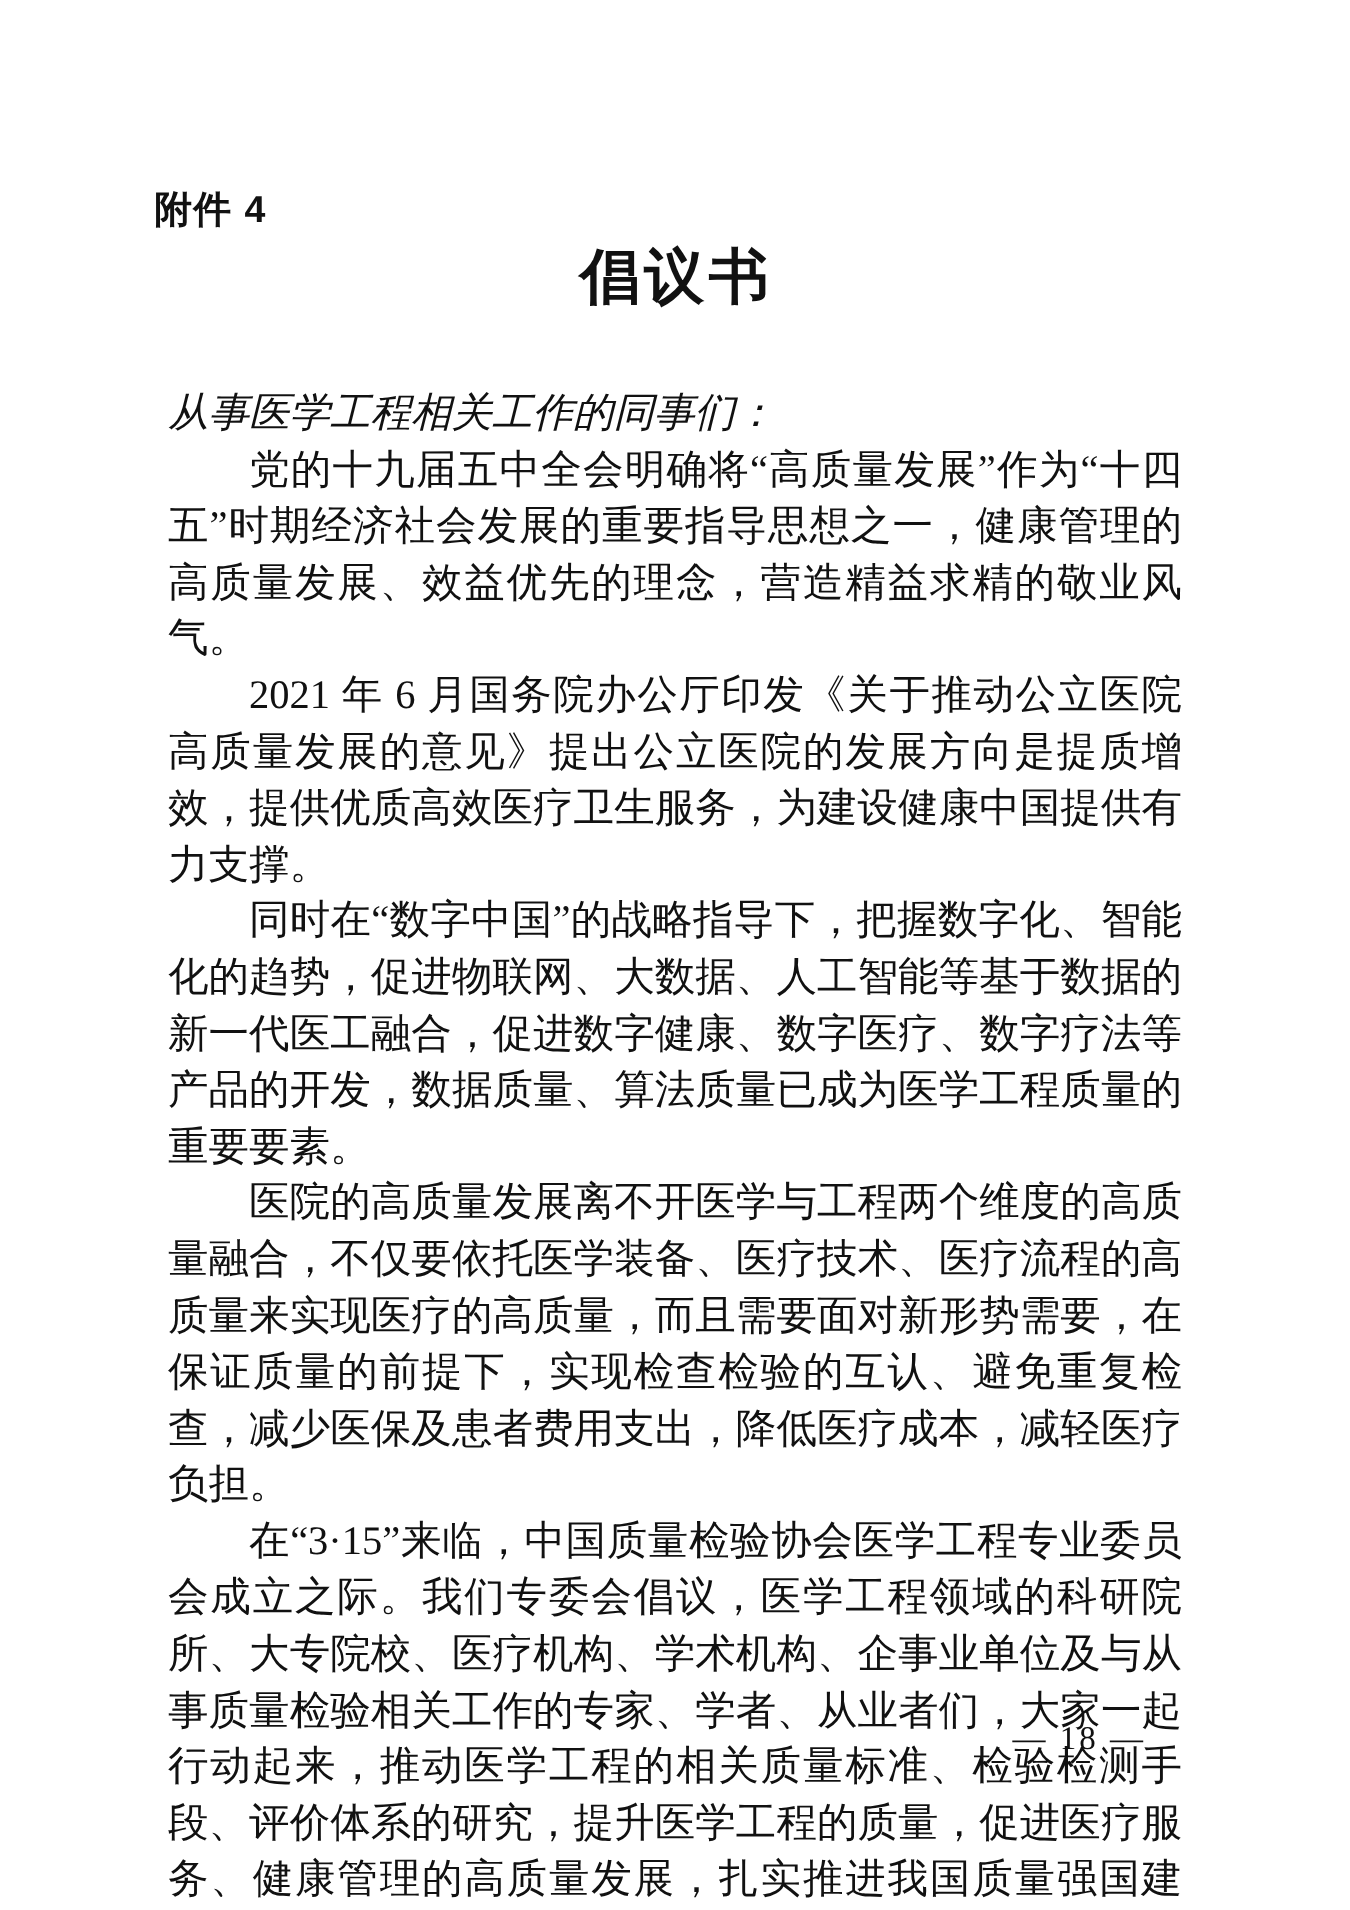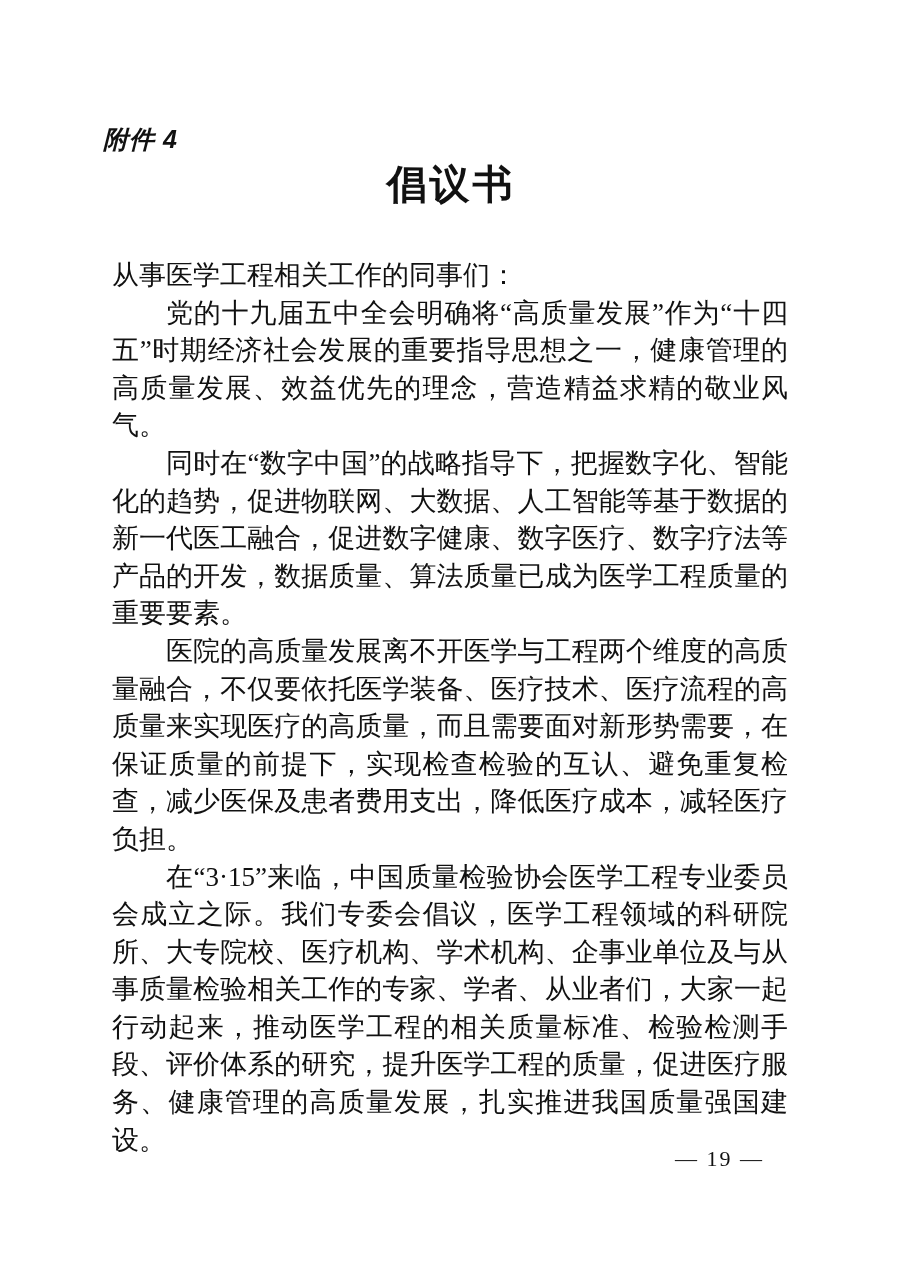--- a/index.html
+++ b/index.html
@@ -18,21 +18,20 @@
   }
   .attachment-label {
     position: absolute;
     top: 123px;
     left: 103px;
     font-family: "Liberation Sans", "DejaVu Sans", sans-serif;
     font-weight: bold;
     font-size: 25px;
     letter-spacing: 1px;
     white-space: pre;
-    font-style: italic;
   }
   .doc-title {
     position: absolute;
     top: 156px;
     left: 0;
     width: 100%;
     margin: 1px;
     text-align: center;
     font-size: 40px;
     font-weight: bold;
@@ -47,20 +46,21 @@
     line-height: 37.6px;
     text-align: justify;
     text-justify: inter-character;
   }
   .doc-body p {
     margin: 0;
     padding: 0;
   }
   .salutation {
     text-indent: 0;
+    font-style: italic;
   }
   .para {
     text-indent: 2em;
   }
   .page-number {
     position: absolute;
     top: 1146px;
     right: 136px;
     font-size: 22px;
     letter-spacing: 2px;
@@ -72,20 +72,21 @@
 
 <div class="page">
 
   <div class="attachment-label">附件 4</div>
 
   <h1 class="doc-title">倡议书</h1>
 
   <div class="doc-body">
     <p class="salutation">从事医学工程相关工作的同事们：</p>
     <p class="para">党的十九届五中全会明确将“高质量发展”作为“十四五”时期经济社会发展的重要指导思想之一，健康管理的高质量发展、效益优先的理念，营造精益求精的敬业风气。</p>
+    <p class="para">2021 年 6 月国务院办公厅印发《关于推动公立医院高质量发展的意见》提出公立医院的发展方向是提质增效，提供优质高效医疗卫生服务，为建设健康中国提供有力支撑。</p>
     <p class="para">同时在“数字中国”的战略指导下，把握数字化、智能化的趋势，促进物联网、大数据、人工智能等基于数据的新一代医工融合，促进数字健康、数字医疗、数字疗法等产品的开发，数据质量、算法质量已成为医学工程质量的重要要素。</p>
     <p class="para">医院的高质量发展离不开医学与工程两个维度的高质量融合，不仅要依托医学装备、医疗技术、医疗流程的高质量来实现医疗的高质量，而且需要面对新形势需要，在保证质量的前提下，实现检查检验的互认、避免重复检查，减少医保及患者费用支出，降低医疗成本，减轻医疗负担。</p>
     <p class="para">在“3·15”来临，中国质量检验协会医学工程专业委员会成立之际。我们专委会倡议，医学工程领域的科研院所、大专院校、医疗机构、学术机构、企事业单位及与从事质量检验相关工作的专家、学者、从业者们，大家一起行动起来，推动医学工程的相关质量标准、检验检测手段、评价体系的研究，提升医学工程的质量，促进医疗服务、健康管理的高质量发展，扎实推进我国质量强国建设。</p>
   </div>
 
-  <div class="page-number">— 19 —</div>
+  <div class="page-number">— 18 —</div>
 
 </div>
 
 </body></html>

